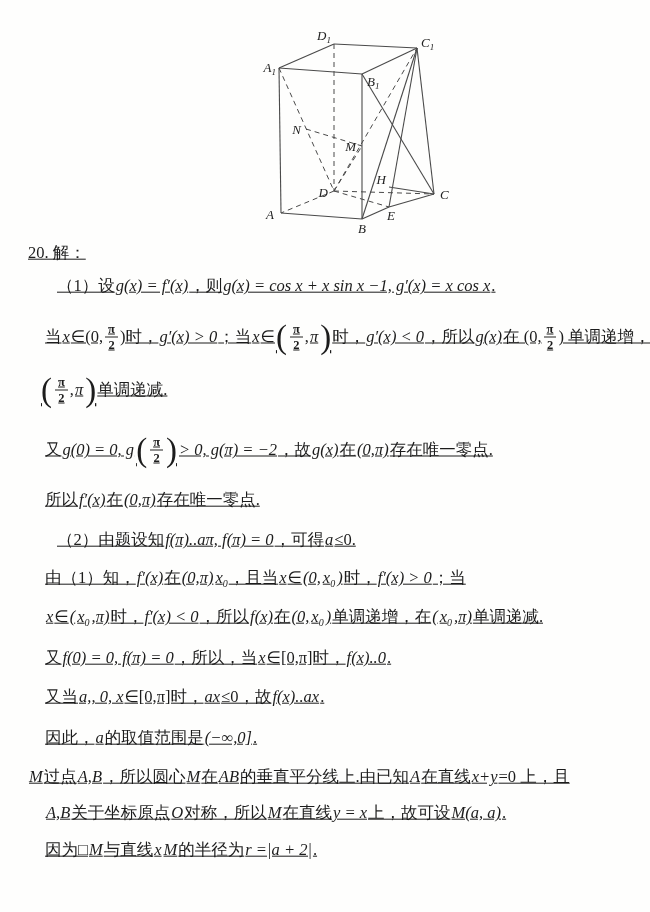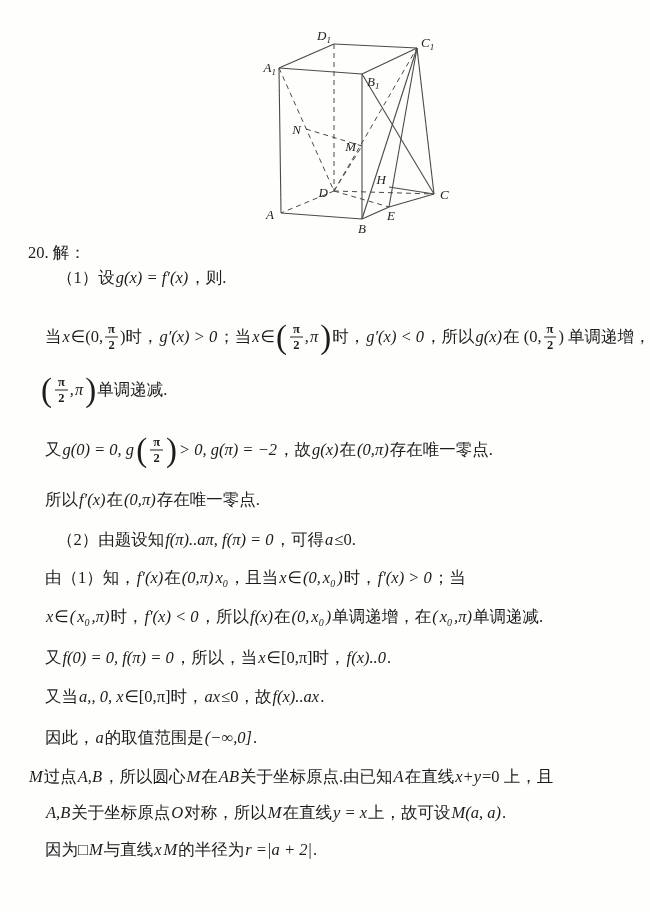--- a/index.html
+++ b/index.html
@@ -23,20 +23,21 @@
   }
   svg.figure tspan.sub{font-size:9px;}
   .line{
     position:absolute;
     display:flex;
     align-items:center;
     white-space:nowrap;
     transform:translateY(-50%);
     font-size:16.5px;
     line-height:1.25;
+    text-decoration:underline;
   }
   .tc{font-style:normal;}
   .tm{font-style:italic;padding:0 1px;}
   .tm sub{font-size:10px;font-style:italic;line-height:0;}
   .frac{
     display:inline-flex;flex-direction:column;align-items:center;
     font-size:12.5px;line-height:1.2;margin:0 2px;
     font-weight:bold;font-style:normal;
   }
   .fnum{border-bottom:1.2px solid #222;padding:0 3px;}
@@ -95,24 +96,25 @@
       <text x="356" y="151" text-anchor="end"><tspan>M</tspan></text>
       <text x="391" y="220" text-anchor="middle"><tspan>E</tspan></text>
       <text x="386" y="184" text-anchor="end"><tspan>H</tspan></text>
     </g>
   </svg>
 
   <div>
       <div class="line" style="left: 28px; top: 253px;">
         <span class="tc">20. 解：</span>
       </div>
-      <div class="line" style="left: 57px; top: 278px;">
+      <div class="line" style="left: 57px; top: 286px;">
         <span class="tc">（1）设 </span>
         <span class="tm">g(x) = f′(x)</span>
         <span class="tc">，则 </span>
+        <span class="tm">g(x) = cos x + x sin x −1, g′(x) = x cos x</span>
         <span class="tc">.</span>
       </div>
       <div class="line" style="left: 45px; top: 337px;">
         <span class="tc">当 </span>
         <span class="tm">x</span>
         <span class="tc">∈(0,</span>
         <span class="frac">
           <span class="fnum">π</span>
           <span class="fden">2</span>
         </span>
@@ -243,21 +245,21 @@
         <span class="tc">.</span>
       </div>
       <div class="line" style="left: 28px; top: 777px;">
         <span class="tm">M</span>
         <span class="tc"> 过点 </span>
         <span class="tm">A,B</span>
         <span class="tc">，所以圆心 </span>
         <span class="tm">M</span>
         <span class="tc"> 在 </span>
         <span class="tm">AB</span>
-        <span class="tc"> 关于坐标原点.由已知 </span>
+        <span class="tc"> 的垂直平分线上.由已知 </span>
         <span class="tm">A</span>
         <span class="tc"> 在直线 </span>
         <span class="tm">x+y</span>
         <span class="tc">=0 上，且</span>
       </div>
       <div class="line" style="left: 45px; top: 813px;">
         <span class="tm">A,B</span>
         <span class="tc"> 关于坐标原点 </span>
         <span class="tm">O</span>
         <span class="tc"> 对称，所以 </span>

